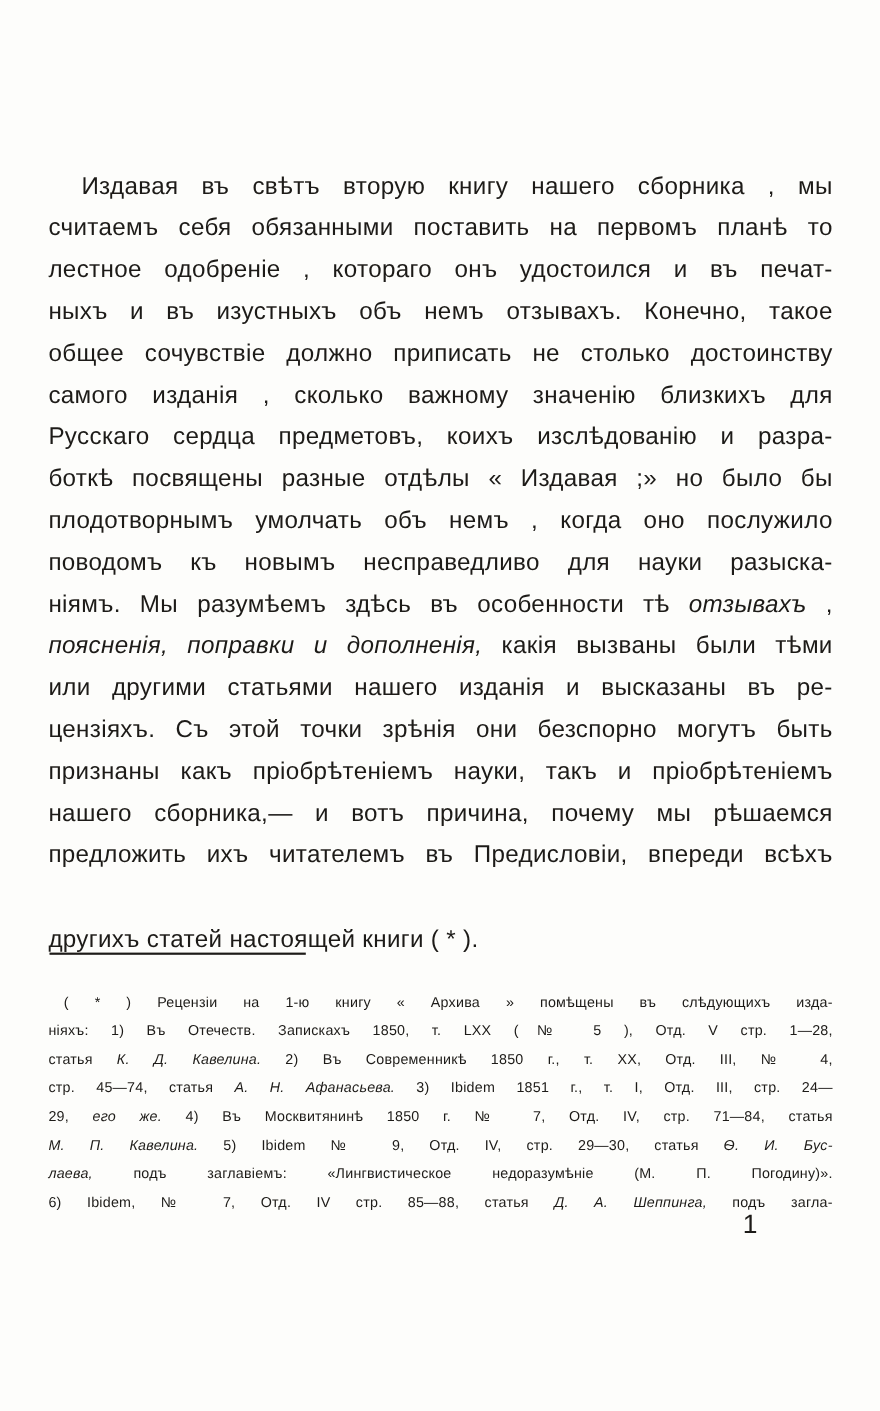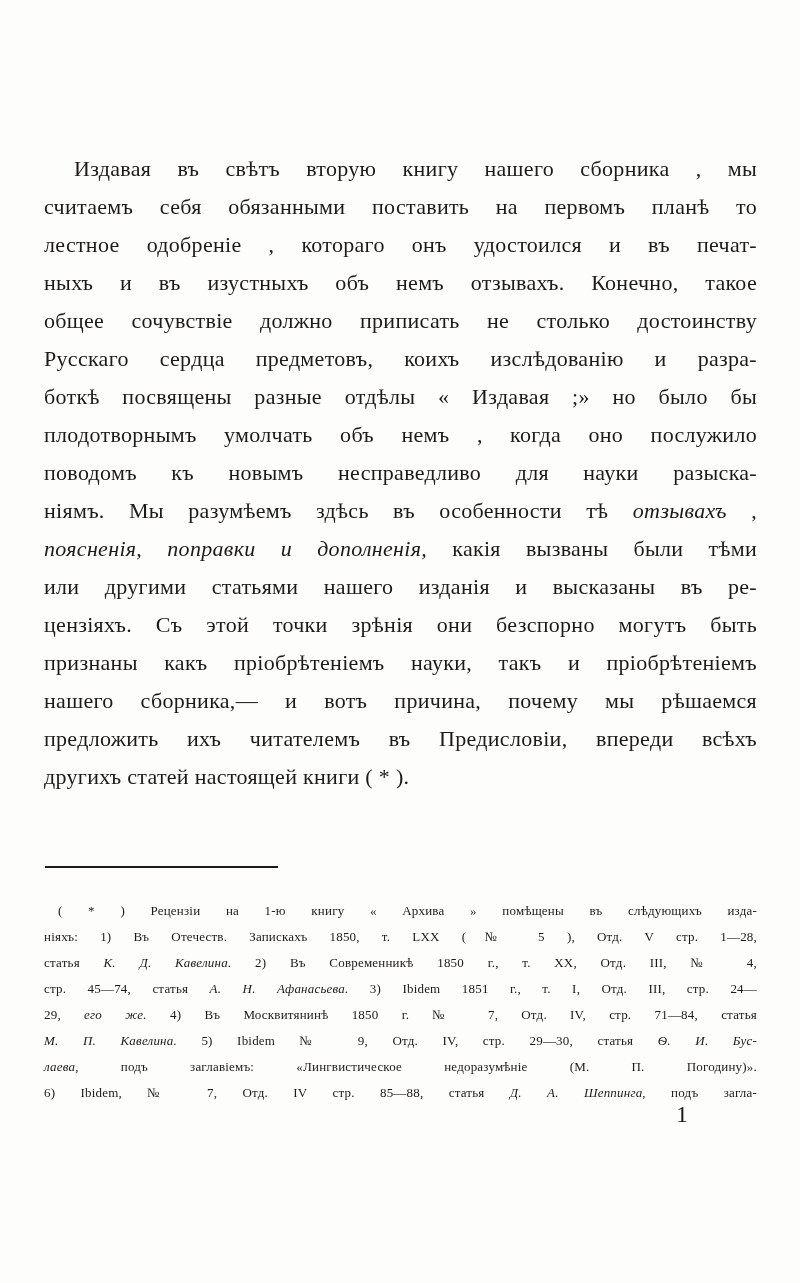--- a/index.html
+++ b/index.html
@@ -7,21 +7,21 @@
     padding: 0;
     background: #fdfdfb;
   }
   .page {
     position: relative;
     width: 800px;
     height: 1283px;
     background: #fdfdfb;
     overflow: hidden;
     color: #1d1b18;
-    font-family: Liberation Serif, serif;
+    font-family: Liberation Sans, sans-serif;
   }
   .main-text {
     position: absolute;
     left: 44px;
     top: 150px;
     width: 713px;
     font-size: 22px;
     letter-spacing: 0.3px;
   }
   .main-text .ln {
@@ -30,20 +30,21 @@
     text-align: justify;
     text-align-last: justify;
     white-space: normal;
   }
   .main-text .ln.indent {
     padding-left: 30px;
   }
   .main-text .ln.last {
     text-align: left;
     text-align-last: left;
+    margin-top: 39px;
   }
   .it {
     font-style: italic;
   }
   .rule {
     position: absolute;
     left: 45px;
     top: 866px;
     width: 233px;
     height: 2px;
@@ -80,20 +81,21 @@
 <body>
 
 <div class="page">
 
   <div class="main-text">
     <div class="ln indent"><span>Издавая въ свѣтъ вторую книгу нашего сборника , мы</span></div>
     <div class="ln"><span>считаемъ себя обязанными поставить на первомъ планѣ то</span></div>
     <div class="ln"><span>лестное одобреніе , котораго онъ удостоился и въ печат-</span></div>
     <div class="ln"><span>ныхъ и въ изустныхъ объ немъ отзывахъ. Конечно, такое</span></div>
     <div class="ln"><span>общее сочувствіе должно приписать не столько достоинству</span></div>
+    <div class="ln"><span>самого изданія , сколько важному значенію близкихъ для</span></div>
     <div class="ln"><span>Русскаго сердца предметовъ, коихъ изслѣдованію и разра-</span></div>
     <div class="ln"><span>боткѣ посвящены разные отдѣлы « Издавая ;» но было бы</span></div>
     <div class="ln"><span>плодотворнымъ умолчать объ немъ , когда оно послужило</span></div>
     <div class="ln"><span>поводомъ къ новымъ несправедливо для науки разыска-</span></div>
     <div class="ln"><span>ніямъ. Мы разумѣемъ здѣсь въ особенности тѣ </span><span class="it">отзывахъ</span><span> ,</span></div>
     <div class="ln"><span class="it">поясненія, поправки и дополненія,</span><span> какія вызваны были тѣми</span></div>
     <div class="ln"><span>или другими статьями нашего изданія и высказаны въ ре-</span></div>
     <div class="ln"><span>цензіяхъ. Съ этой точки зрѣнія они безспорно могутъ быть</span></div>
     <div class="ln"><span>признаны какъ пріобрѣтеніемъ науки, такъ и пріобрѣтеніемъ</span></div>
     <div class="ln"><span>нашего сборника,— и вотъ причина, почему мы рѣшаемся</span></div>

